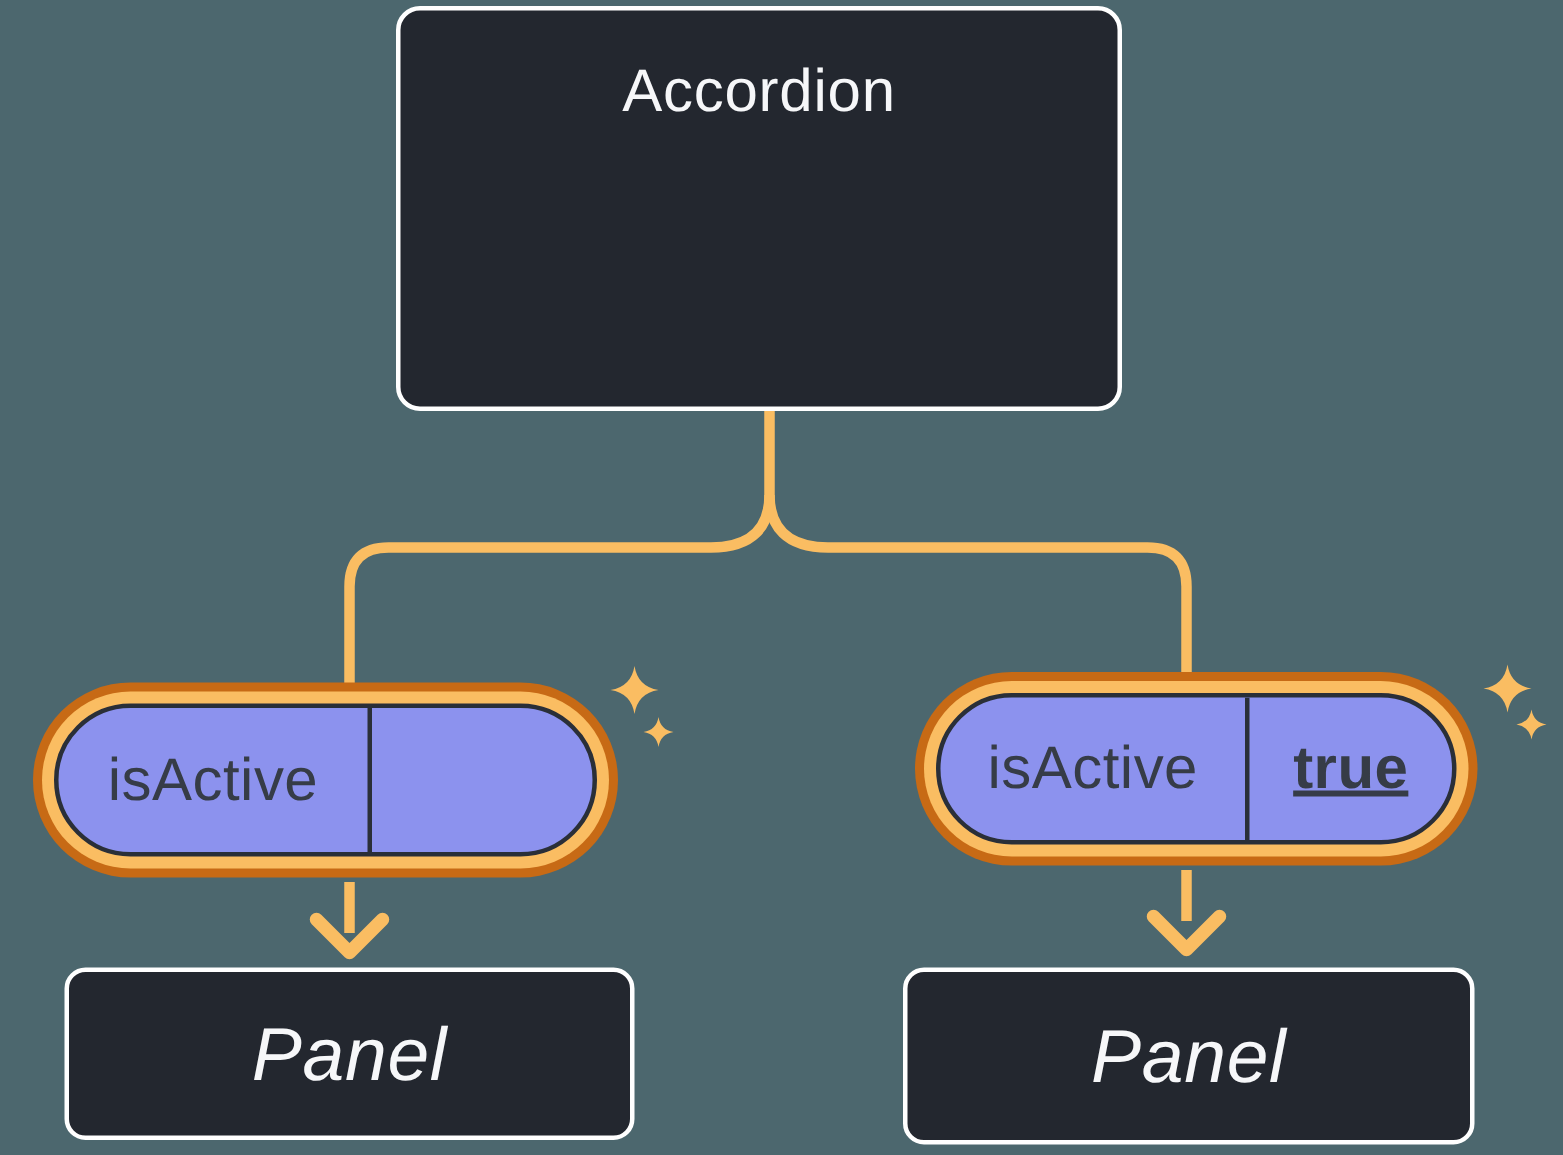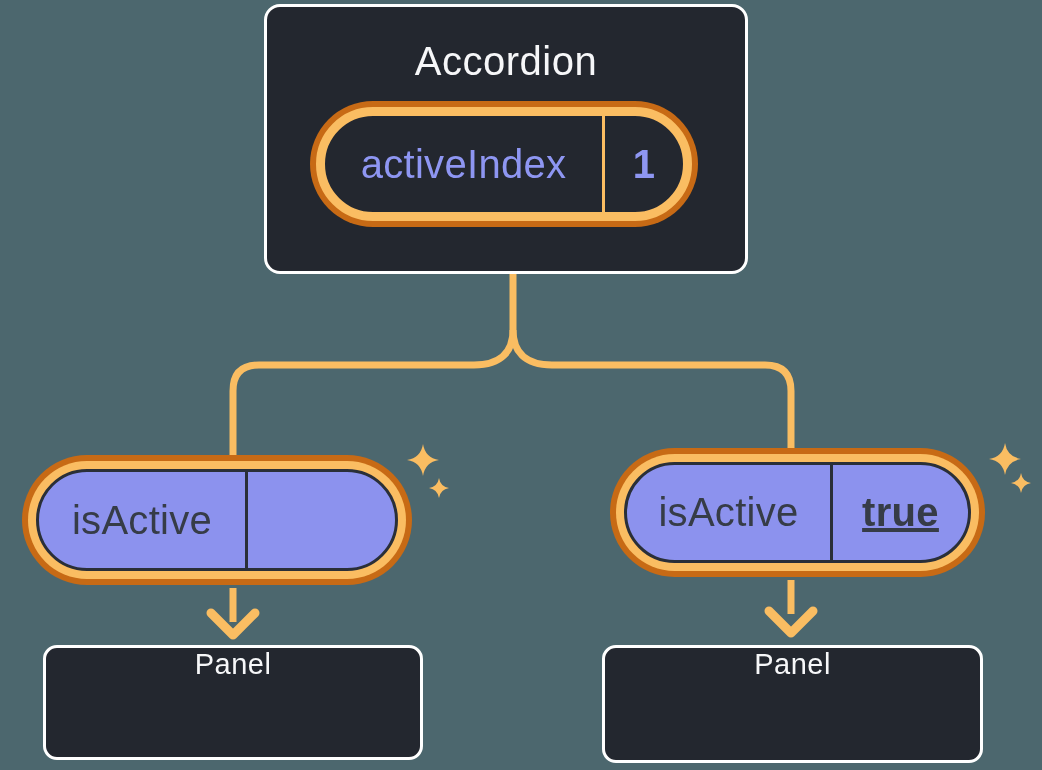--- a/index.html
+++ b/index.html
@@ -59,26 +59,27 @@
     position: absolute;
     left: 0; right: 0; top: 32px;
     text-align: center;
     font-size: 40px;
     line-height: 44px;
     color: var(--text-light);
     letter-spacing: 0.5px;
   }
   .card.panel {
     display: flex;
-    align-items: flex-start;
+    align-items: center;
     justify-content: center;
-    font-size: 29px;
+    font-size: 50px;
     color: var(--text-light);
     letter-spacing: 0.5px;
     border-radius: 14px;
+    font-style: italic;
   }
   .card.panel.left  { left: 43px;  top: 645px; width: 380px; height: 115px; }
   .card.panel.right { left: 602px; top: 645px; width: 381px; height: 118px; }
 
   .pill {
     position: absolute;
     display: flex;
     align-items: stretch;
     z-index: 2;
     border-radius: 999px;
@@ -154,25 +155,20 @@
     <g transform="translate(1005,459)">
       <path class="sparkle" d="M0 -16Q2.2 -2.2 16 0Q2.2 2.2 0 16Q-2.2 2.2 -16 0Q-2.2 -2.2 0 -16Z"></path>
       <path class="sparkle" transform="translate(16,24)" d="M0 -10Q1.4 -1.4 10 0Q1.4 1.4 0 10Q-1.4 1.4 -10 0Q-1.4 -1.4 0 -10Z"></path>
     </g>
   </svg>
 
   <div class="card accordion">
     <div class="card-title">Accordion</div>
   </div>
 
-  <div class="pill state-pill">
-    <div class="cell name">activeIndex</div>
-    <div class="divider"></div>
-    <div class="cell value">1</div>
-  </div>
 
   <div class="pill prop-pill left">
     <div class="cell name">isActive</div>
     <div class="divider"></div>
   </div>
 
   <div class="pill prop-pill right">
     <div class="cell name">isActive</div>
     <div class="divider"></div>
     <div class="cell value">true</div>

